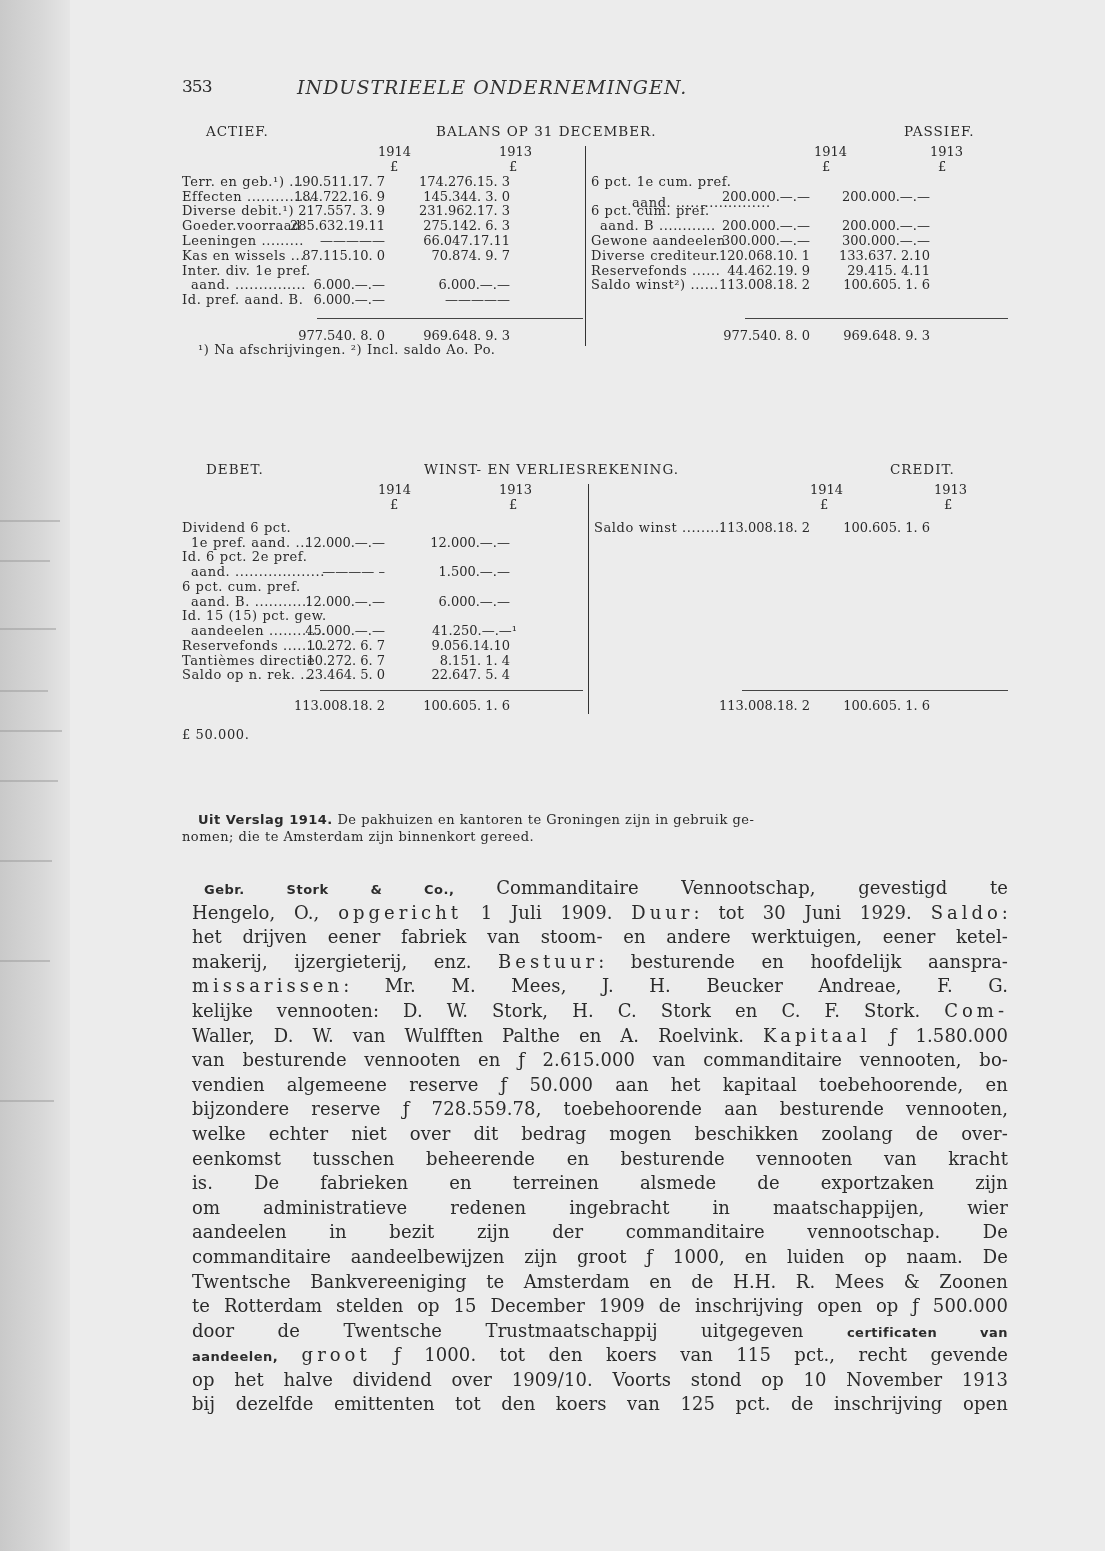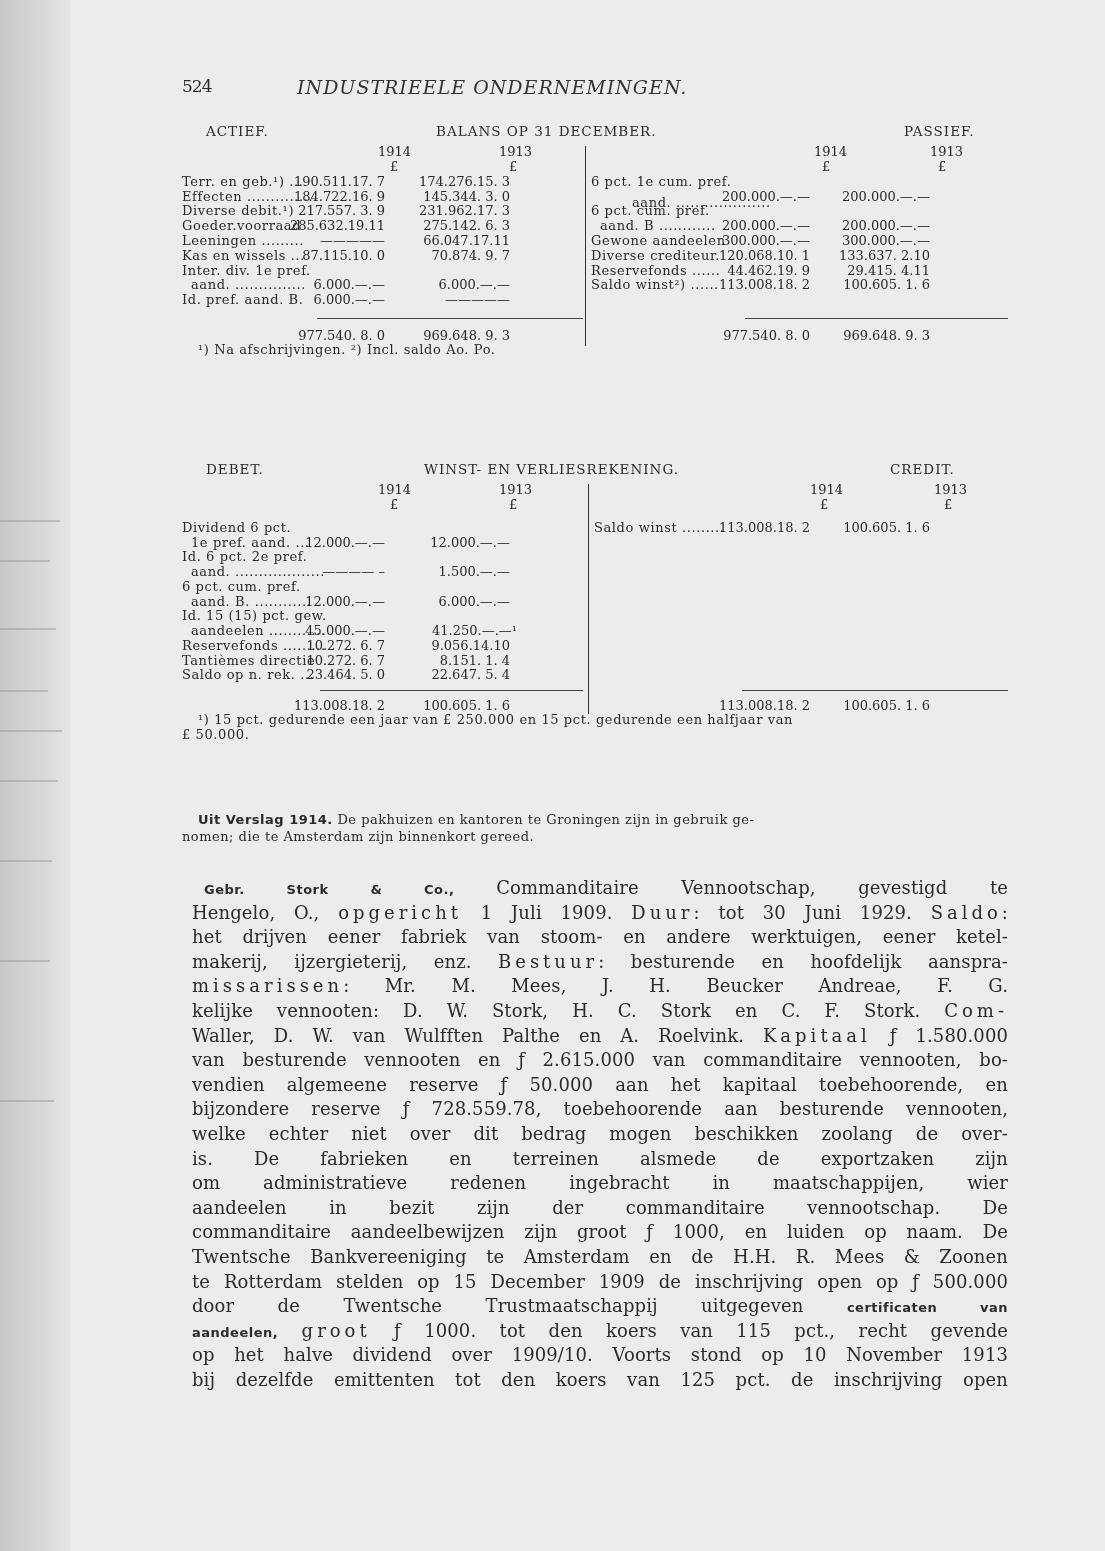--- a/index.html
+++ b/index.html
@@ -55,21 +55,21 @@
   <div class="streak" style="top:730px;width:62px;"></div>
   <div class="streak" style="top:780px;width:58px;"></div>
   <div class="streak" style="top:860px;width:52px;"></div>
   <div class="streak" style="top:960px;width:50px;"></div>
   <div class="streak" style="top:1100px;width:54px;"></div>
 </div>
 
 <div class="page">
 
   <div class="abs running-head">
-    <span class="page-number">524</span>
+    <span class="page-number">353</span>
     <span class="running-title">INDUSTRIEELE ONDERNEMINGEN.</span>
   </div>
 
   <div class="abs tbl" style="left:0;top:0;width:1105px;height:460px;">
     <span class="abs caps" style="left:206px;top:124px;">ACTIEF.</span>
     <span class="abs caps" style="left:436px;top:124px;">BALANS OP 31 DECEMBER.</span>
     <span class="abs caps" style="left:904px;top:124px;">PASSIEF.</span>
 
     <span class="abs" style="left:378px;top:145px;">1914</span>
     <span class="abs" style="left:499px;top:145px;">1913</span>
@@ -246,21 +246,20 @@
     <div>
       <span class="label-row" style="left:594px;top:505px;">Saldo winst .........</span>
       <span class="num" style="right:295px;top:505px;">113.008.18. 2</span>
       <span class="num" style="right:175px;top:505px;">100.605. 1. 6</span>
     </div>
 
     <div class="hline" style="left:742px;top:674px;width:266px;"></div>
     <span class="num" style="right:295px;top:683px;">113.008.18. 2</span>
     <span class="num" style="right:175px;top:683px;">100.605. 1. 6</span>
 
-    <span class="abs footnote" style="left:198px;top:697px;">¹) 15 pct. gedurende een jaar van £ 250.000 en 15 pct. gedurende een halfjaar van</span>
     <span class="abs footnote" style="left:182px;top:712px;">£ 50.000.</span>
   </div>
 
   <div class="abs report" style="left:198px;top:812px;">
     <span class="sans-bold">Uit Verslag 1914.</span>
     <span>De pakhuizen en kantoren te Groningen zijn in gebruik ge-</span>
   </div>
   <span class="abs report" style="left:182px;top:829px;">nomen; die te Amsterdam zijn binnenkort gereed.</span>
 
   <div class="body-text" id="company-entry">
@@ -268,20 +267,21 @@
       <span class="body-line"><span>Hengelo, O., </span><span class="spaced">opgericht</span><span> 1 Juli 1909. </span><span class="spaced">Duur</span><span>: tot 30 Juni 1929. </span><span class="spaced">Saldo</span><span>:</span></span>
       <span class="body-line"><span>het drijven eener fabriek van stoom- en andere werktuigen, eener ketel-</span></span>
       <span class="body-line"><span>makerij, ijzergieterij, enz. </span><span class="spaced">Bestuur</span><span>: besturende en hoofdelijk aanspra-</span></span>
       <span class="body-line"><span class="spaced">missarissen</span><span>: Mr. M. Mees, J. H. Beucker Andreae, F. G.</span></span>
       <span class="body-line"><span>kelijke vennooten: D. W. Stork, H. C. Stork en C. F. Stork. </span><span class="spaced">Com-</span></span>
       <span class="body-line"><span>Waller, D. W. van Wulfften Palthe en A. Roelvink. </span><span class="spaced">Kapitaal</span><span> ƒ 1.580.000</span></span>
       <span class="body-line"><span>van besturende vennooten en ƒ 2.615.000 van commanditaire vennooten, bo-</span></span>
       <span class="body-line"><span>vendien algemeene reserve ƒ 50.000 aan het kapitaal toebehoorende, en</span></span>
       <span class="body-line"><span>bijzondere reserve ƒ 728.559.78, toebehoorende aan besturende vennooten,</span></span>
       <span class="body-line"><span>welke echter niet over dit bedrag mogen beschikken zoolang de over-</span></span>
+      <span class="body-line"><span>eenkomst tusschen beheerende en besturende vennooten van kracht</span></span>
       <span class="body-line"><span>is. De fabrieken en terreinen alsmede de exportzaken zijn</span></span>
       <span class="body-line"><span>om administratieve redenen ingebracht in maatschappijen, wier</span></span>
       <span class="body-line"><span>aandeelen in bezit zijn der commanditaire vennootschap. De</span></span>
       <span class="body-line"><span>commanditaire aandeelbewijzen zijn groot ƒ 1000, en luiden op naam. De</span></span>
       <span class="body-line"><span>Twentsche Bankvereeniging te Amsterdam en de H.H. R. Mees &amp; Zoonen</span></span>
       <span class="body-line"><span>te Rotterdam stelden op 15 December 1909 de inschrijving open op ƒ 500.000</span></span>
       <span class="body-line"><span>door de Twentsche Trustmaatschappij uitgegeven </span><span class="big-bold">certificaten van</span></span>
       <span class="body-line"><span class="big-bold">aandeelen,</span><span> </span><span class="spaced">groot</span><span> ƒ 1000. tot den koers van 115 pct., recht gevende</span></span>
       <span class="body-line"><span>op het halve dividend over 1909/10. Voorts stond op 10 November 1913</span></span>
       <span class="body-line last"><span>bij dezelfde emittenten tot den koers van 125 pct. de inschrijving open</span></span>

